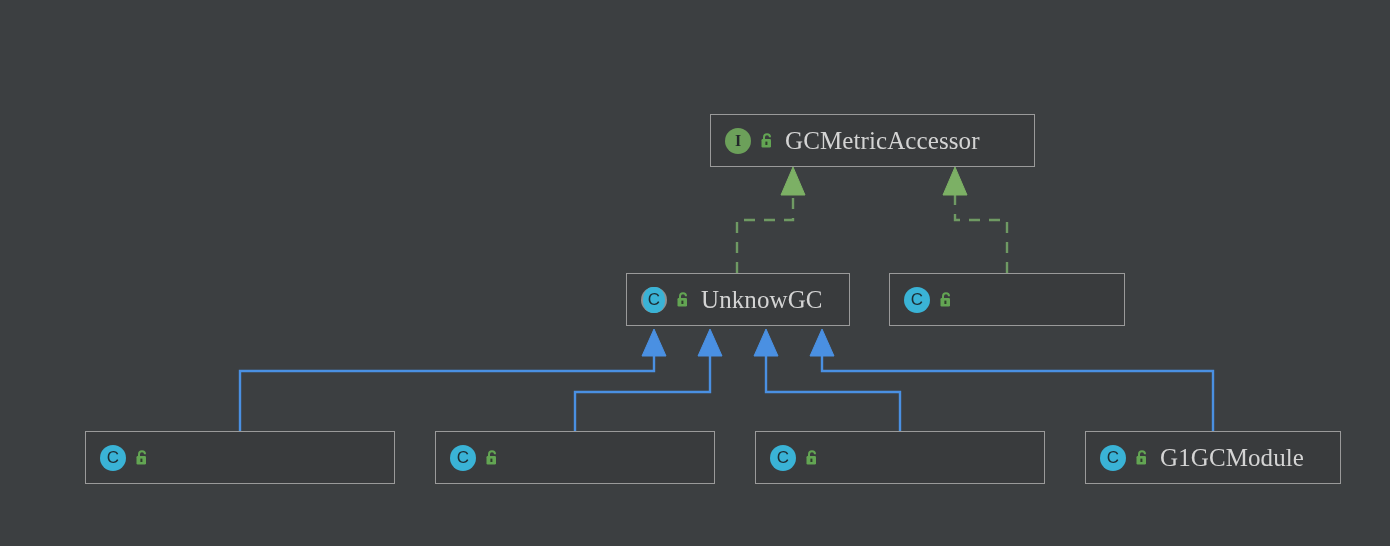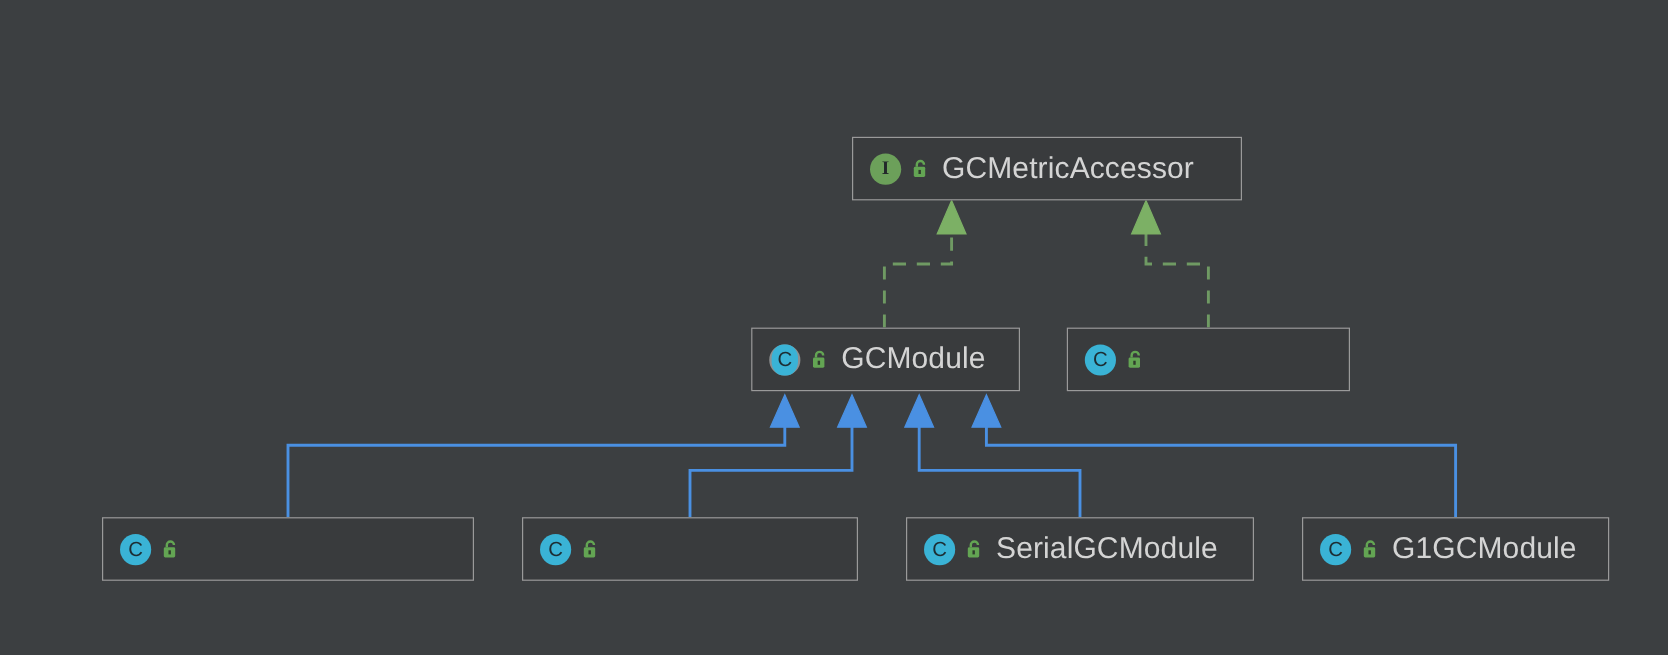--- a/index.html
+++ b/index.html
@@ -34,20 +34,21 @@
     align-items: center;
     padding: 0 16px 0 14px;
     height: 53px;
     white-space: nowrap;
   }
   .node-label {
     color: #d4d4d4;
     font-size: 25px;
     letter-spacing: 0.1px;
     margin-left: 10px;
+    font-family: Liberation Serif, serif;
   }
   .kind-icon {
     position: relative;
     width: 26px;
     height: 26px;
     flex: 0 0 26px;
   }
   .kind-icon .ring {
     position: absolute;
     left: 0;
@@ -159,21 +160,21 @@
           <span class="glyph">C</span>
         </span>
     </span>
     <span class="lock-icon">
       <svg viewBox="0 0 16 18" width="16" height="18">
         <path d="M5 7 V5.2 A3 3 0 0 1 11 5.2" fill="none" stroke="#63a553" stroke-width="2"></path>
         <rect x="2.5" y="7" width="9.5" height="8.5" rx="1.2" fill="#63a553"></rect>
         <rect x="6.4" y="9.6" width="2" height="3.4" fill="#2f3d2c"></rect>
       </svg>
     </span>
-    <span class="node-label">GCModule</span>
+    <span class="node-label">UnknowGC</span>
   </div>
 
   <div class="node" style="left:889px; top:273px; width:236px;">
     <span class="kind-icon cls solid">
       <span class="disc">
           <span class="glyph">C</span>
         </span>
     </span>
     <span class="lock-icon">
       <svg viewBox="0 0 16 18" width="16" height="18">
@@ -220,21 +221,20 @@
           <span class="glyph">C</span>
         </span>
     </span>
     <span class="lock-icon">
       <svg viewBox="0 0 16 18" width="16" height="18">
         <path d="M5 7 V5.2 A3 3 0 0 1 11 5.2" fill="none" stroke="#63a553" stroke-width="2"></path>
         <rect x="2.5" y="7" width="9.5" height="8.5" rx="1.2" fill="#63a553"></rect>
         <rect x="6.4" y="9.6" width="2" height="3.4" fill="#2f3d2c"></rect>
       </svg>
     </span>
-    <span class="node-label">SerialGCModule</span>
   </div>
 
   <div class="node" style="left:1085px; top:431px; width:256px;">
     <span class="kind-icon cls solid">
       <span class="disc">
           <span class="glyph">C</span>
         </span>
     </span>
     <span class="lock-icon">
       <svg viewBox="0 0 16 18" width="16" height="18">

